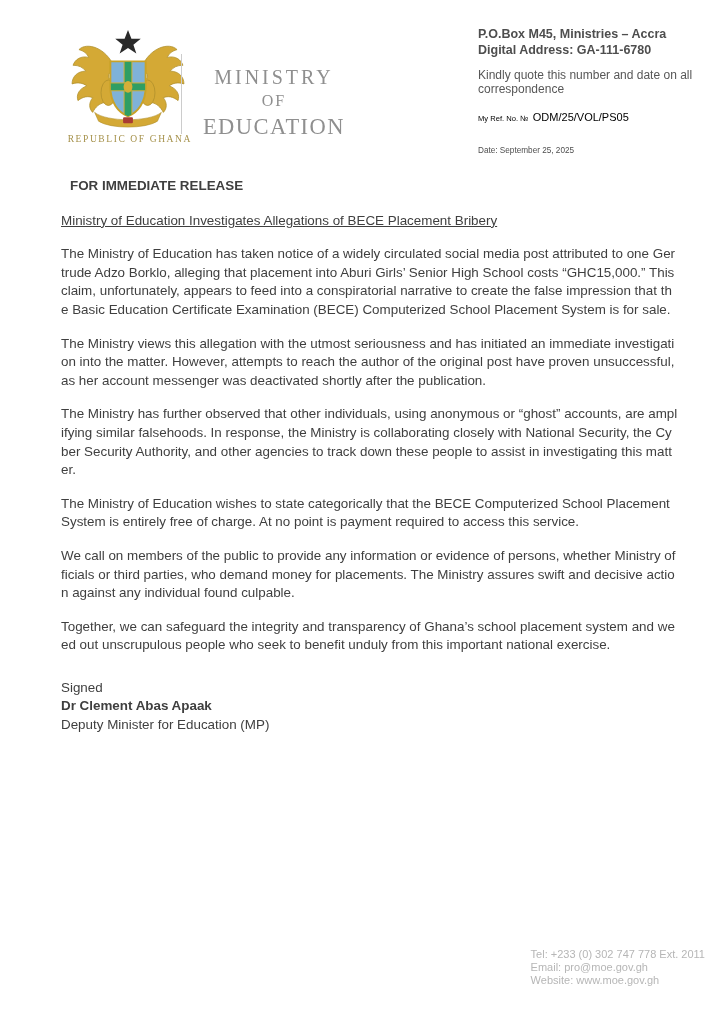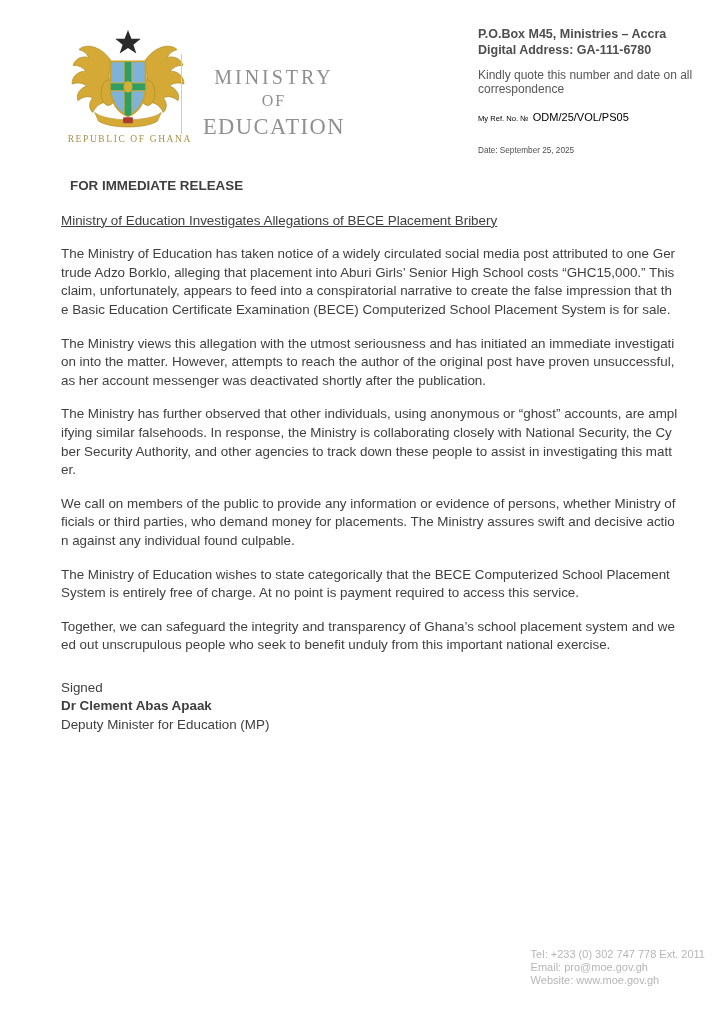--- a/index.html
+++ b/index.html
@@ -100,22 +100,22 @@
     </div>
   </header>
 
   <main class="bodytext">
     <div class="release-tag">FOR IMMEDIATE RELEASE</div>
     <div class="headline">Ministry of Education Investigates Allegations of BECE Placement Bribery</div>
 
     <p>The Ministry of Education has taken notice of a widely circulated social media post attributed to one Gertrude Adzo Borklo, alleging that placement into Aburi Girls’ Senior High School costs “GHC15,000.” This claim, unfortunately, appears to feed into a conspiratorial narrative to create the false impression that the Basic Education Certificate Examination (BECE) Computerized School Placement System is for sale.</p>
     <p>The Ministry views this allegation with the utmost seriousness and has initiated an immediate investigation into the matter. However, attempts to reach the author of the original post have proven unsuccessful, as her account messenger was deactivated shortly after the publication.</p>
     <p>The Ministry has further observed that other individuals, using anonymous or “ghost” accounts, are amplifying similar falsehoods. In response, the Ministry is collaborating closely with National Security, the Cyber Security Authority, and other agencies to track down these people to assist in investigating this matter.</p>
+    <p>The Ministry of Education wishes to state categorically that the BECE Computerized School Placement System is entirely free of charge. At no point is payment required to access this service.</p>
     <p>We call on members of the public to provide any information or evidence of persons, whether Ministry officials or third parties, who demand money for placements. The Ministry assures swift and decisive action against any individual found culpable.</p>
-    <p>The Ministry of Education wishes to state categorically that the BECE Computerized School Placement System is entirely free of charge. At no point is payment required to access this service.</p>
 
 
     <p>Together, we can safeguard the integrity and transparency of Ghana’s school placement system and weed out unscrupulous people who seek to benefit unduly from this important national exercise.</p>
 
     <div class="signature">
       <div>Signed</div>
       <div class="sig-name">Dr Clement Abas Apaak</div>
       <div>Deputy Minister for Education (MP)</div>
     </div>
   </main>

